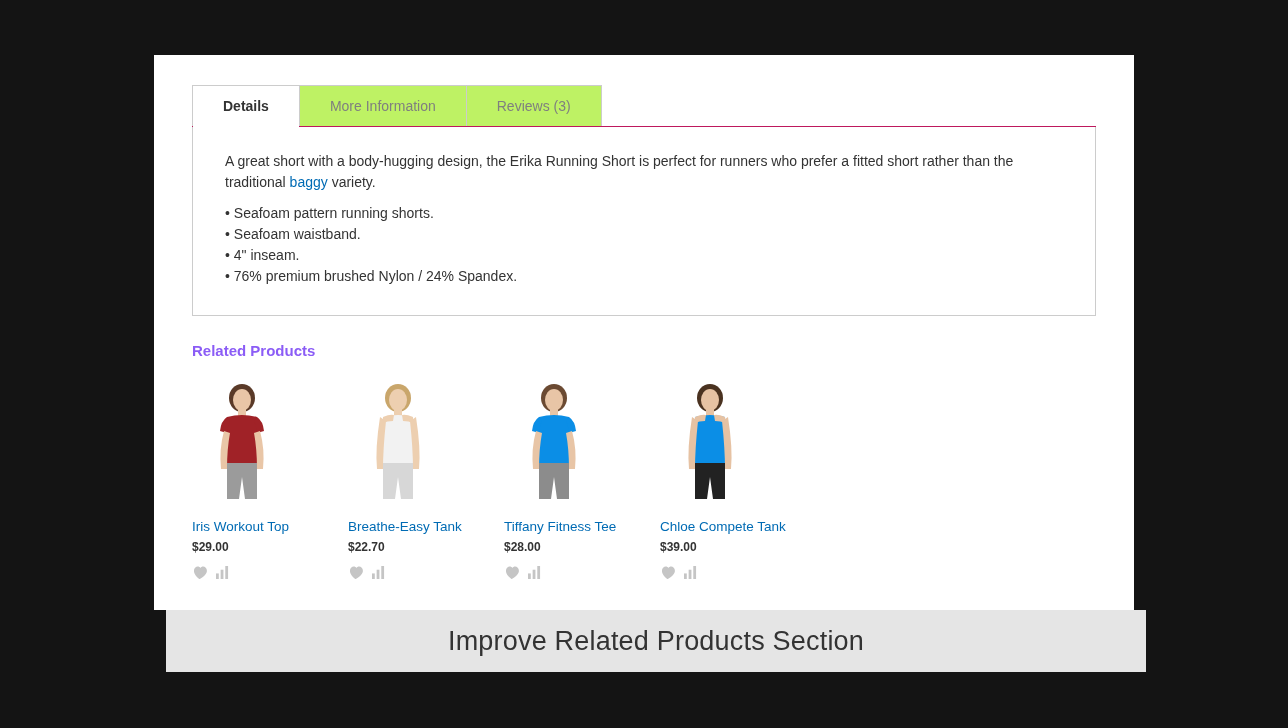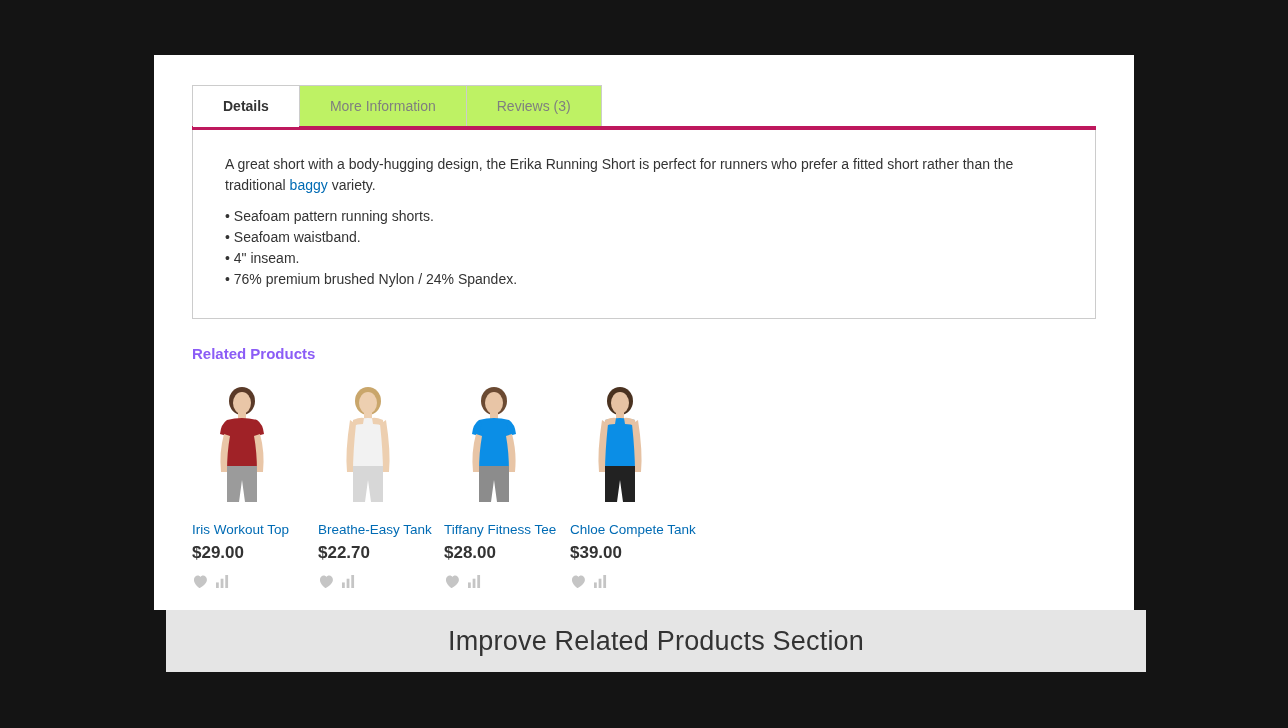--- a/index.html
+++ b/index.html
@@ -17,21 +17,21 @@
     top: 55px;
     width: 980px;
     height: 555px;
     background: #fff;
   }
   .content {
     padding: 30px 38px 0 38px;
   }
   .tabs {
     display: flex;
-    border-bottom: 4px solid #be185d;
+    border-bottom: 1px solid #be185d;
   }
   .tab {
     padding: 12px 30px;
     font-size: 14px;
     color: #7f7f7f;
     background: #bef264;
     border: 1px solid #ccc;
     border-bottom: none;
     margin-right: -1px;
     cursor: pointer;
@@ -62,21 +62,21 @@
   .bullets div { line-height: 1.5; }
   .related-heading {
     font-size: 15px;
     font-weight: 700;
     color: #8b5cf6;
     margin-top: 26px;
     margin-bottom: 20px;
   }
   .products {
     display: flex;
-    gap: 26px;
+    gap: 56px;
     align-items: flex-end;
   }
   .product {
     width: 100px;
   }
   .product-img {
     width: 100px;
     height: 130px;
     display: flex;
     align-items: flex-end;
@@ -84,21 +84,21 @@
     margin-bottom: 10px;
   }
   .product-name {
     font-size: 13.5px;
     color: #006bb4;
     margin-bottom: 6px;
     white-space: nowrap;
     cursor:pointer;
   }
   .product-price {
-    font-size: 17px;
+    font-size: 12px;
     font-weight: 700;
     color: #333;
     margin-bottom: 12px;
   }
   .product-actions {
     display: flex;
     gap: 8px;
     align-items: center;
   }
   .heart-icon, .compare-icon {

